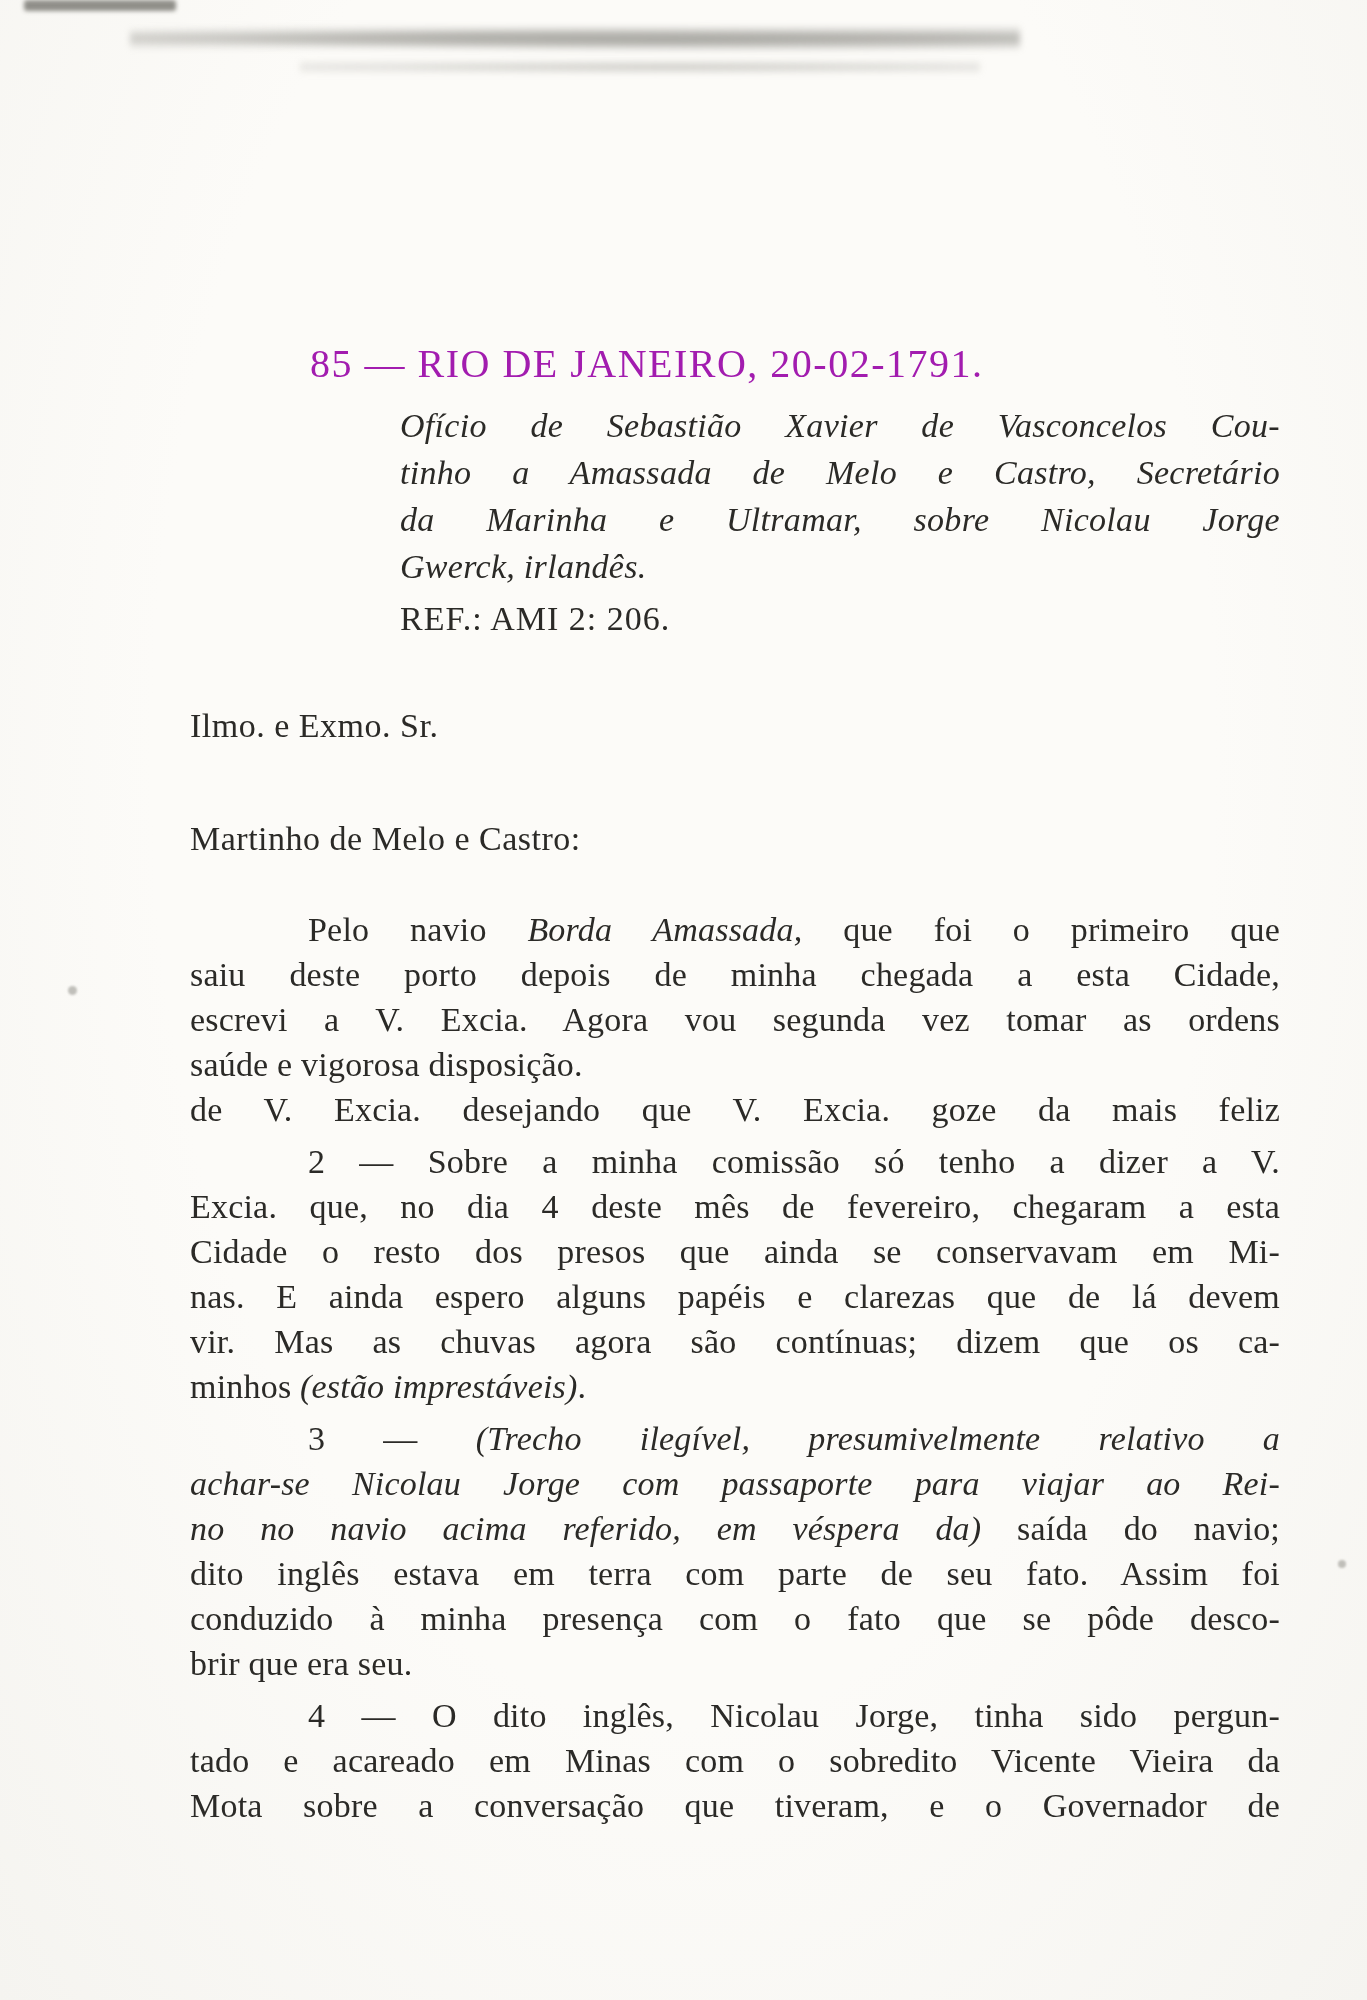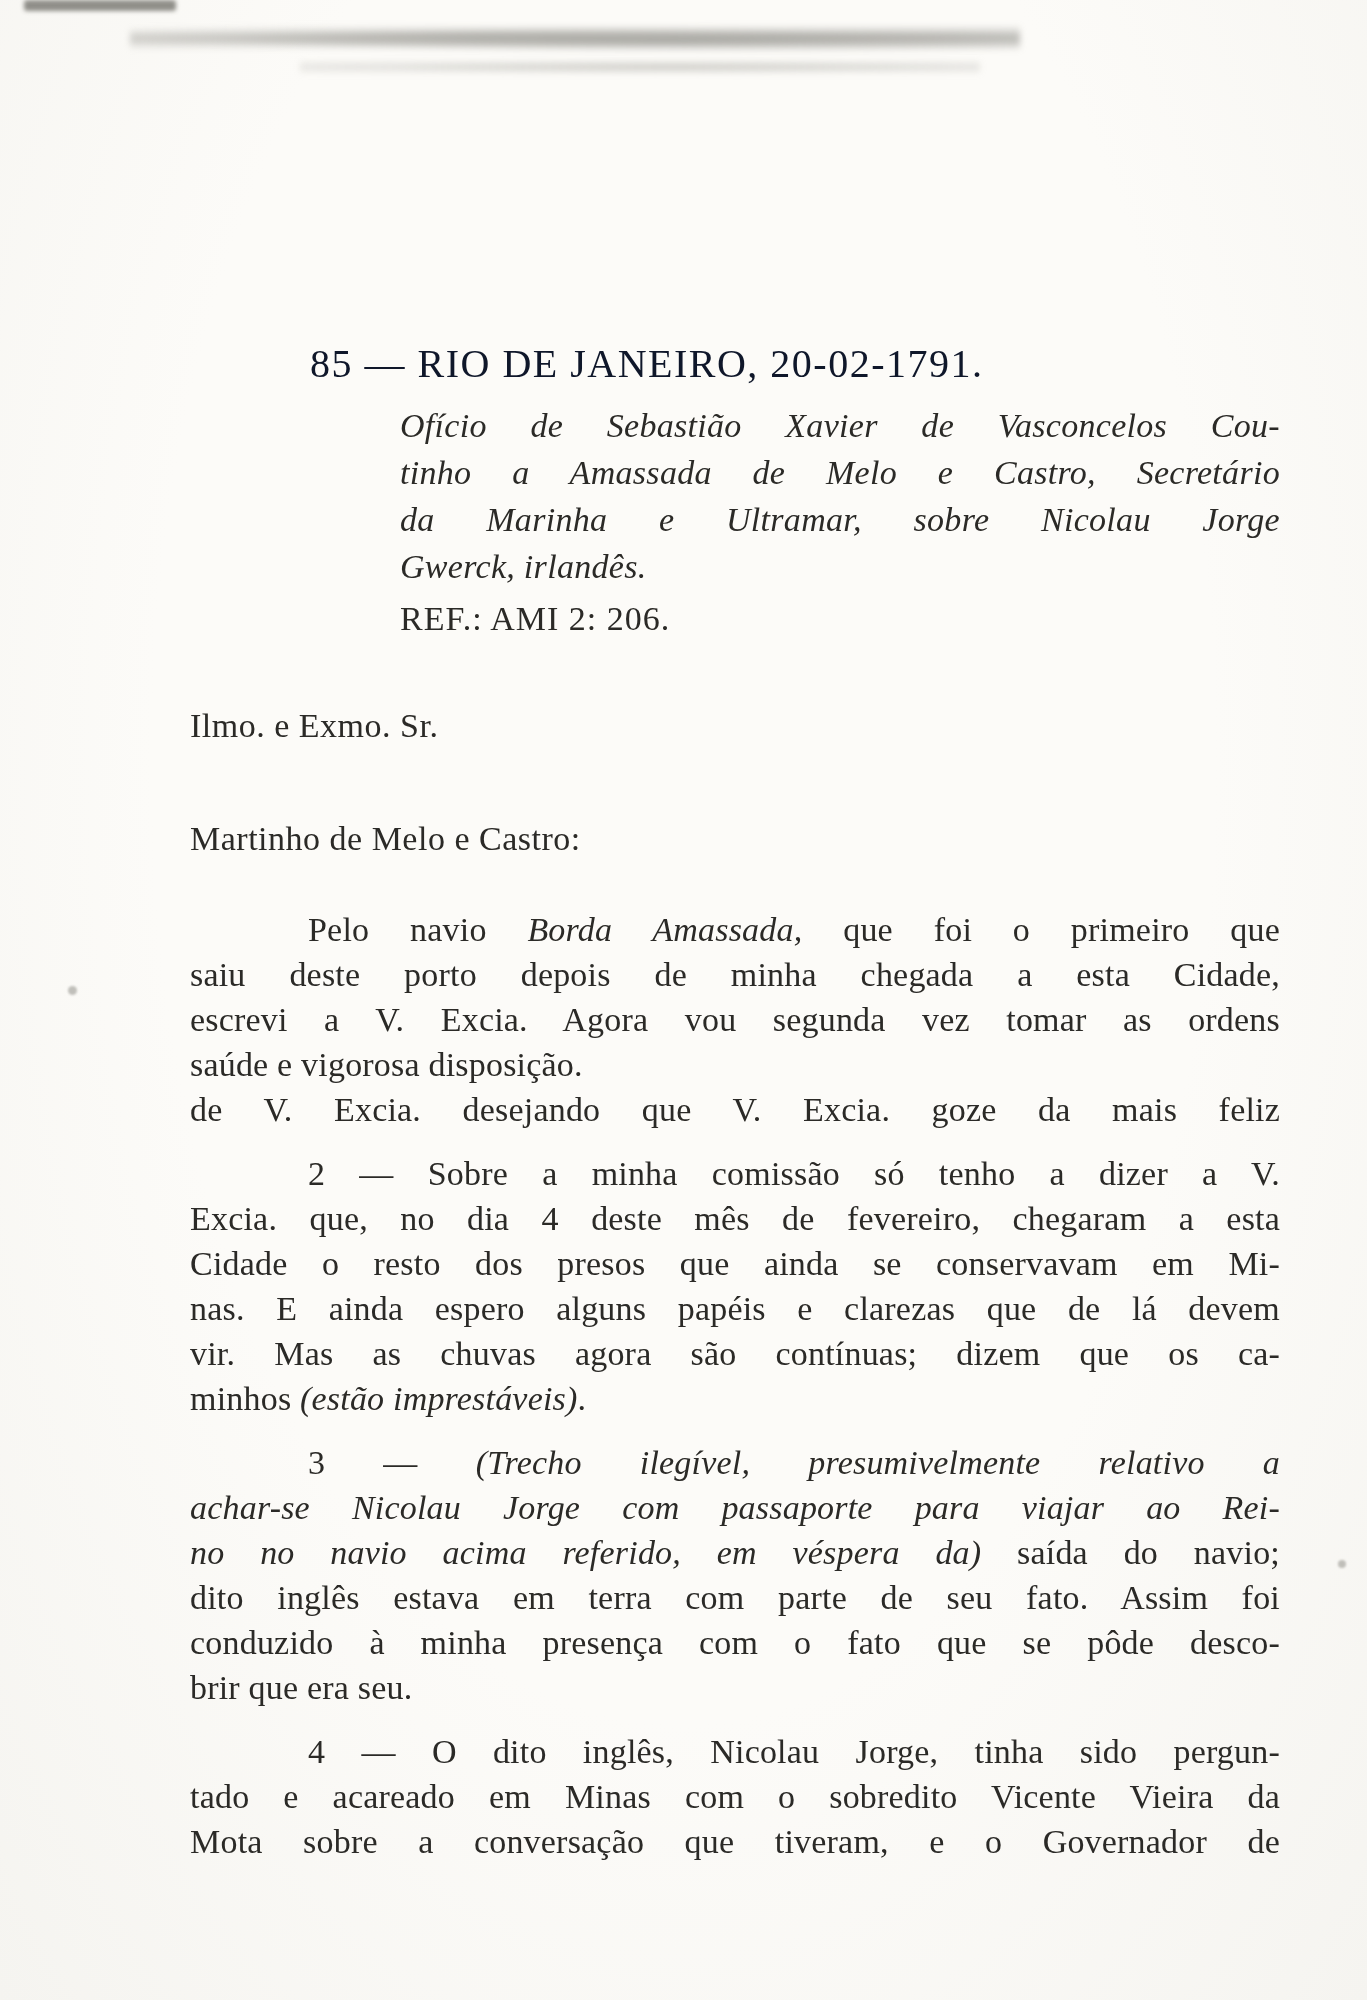--- a/index.html
+++ b/index.html
@@ -21,21 +21,21 @@
   .content {
     margin-left: 190px;
     width: 1090px;
   }
   
   .doc-heading {
     margin-left: 120px;
     font-size: 40px;
     line-height: 48px;
     letter-spacing: 1.5px;
-    color: #0f172a;
+    color: #a21caf;
     margin-bottom: 14px;
     white-space: nowrap;
   }
   
   .summary-block {
     margin-left: 210px;
     width: 880px;
     font-size: 34px;
     line-height: 47px;
     font-style: italic;
@@ -61,21 +61,21 @@
     line-height: 45px;
     letter-spacing: 0.5px;
   }
   
   .letter-body {
     margin-top: 46px;
     font-size: 34px;
     line-height: 45px;
     letter-spacing: 0.2px;
   }
-  .paragraph { margin-top: 19px; }
+  .paragraph { margin-top: 7px; }
   .paragraph:first-child { margin-top: 13px; }
   .line {
     text-align: justify;
     text-align-last: justify;
   }
   .line.indent { padding-left: 118px; }
   .line.last { text-align-last: left; }
   .it { font-style: italic; }
   
   .artifact { position: absolute; pointer-events: none; }

